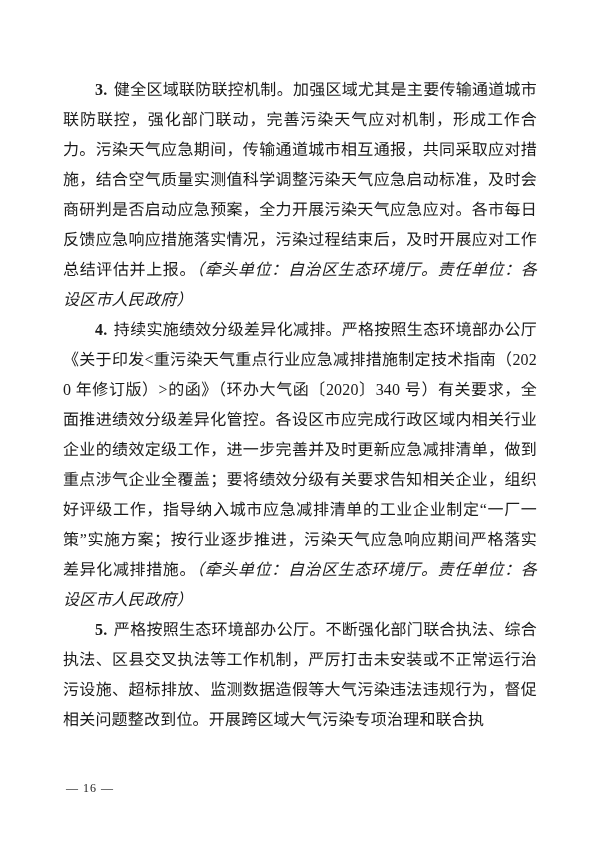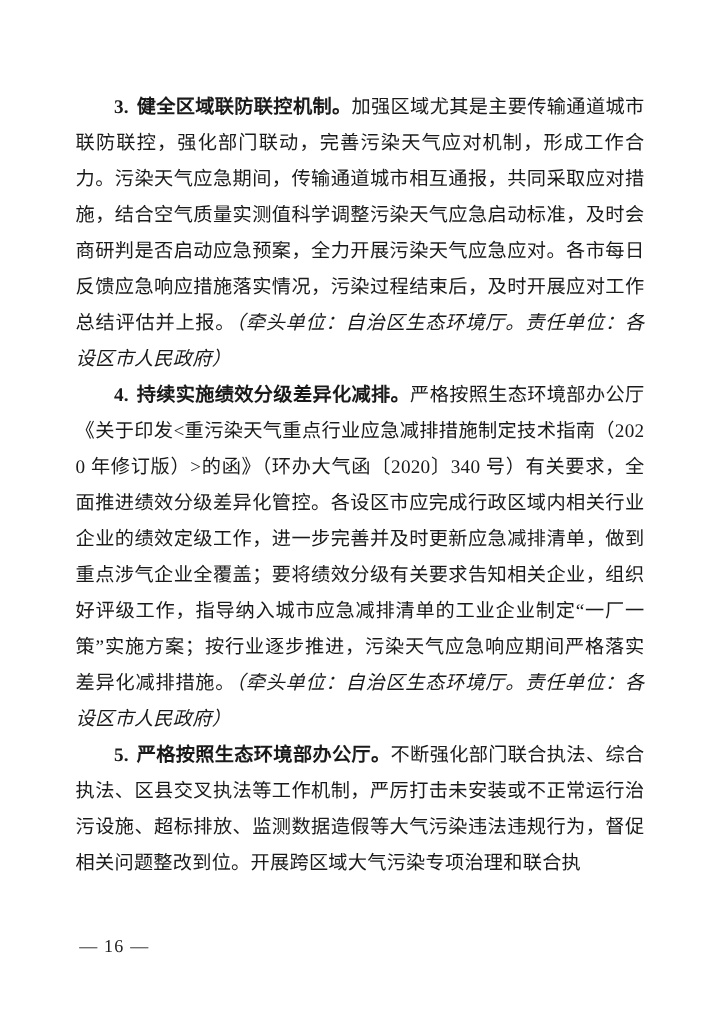--- a/index.html
+++ b/index.html
@@ -25,35 +25,35 @@
   .para {
     margin: 0;
     font-size: 16px;
     line-height: 30px;
     text-align: justify;
     text-indent: 2em;
     letter-spacing: 0.2px;
     word-break: break-all;
   }
   .para-head {
-    font-weight: 700;
+    font-weight: 400;
   }
   .para-num {
     font-weight: 700;
     margin-right: 0.4em;
   }
   .annotation {
     font-style: italic;
     font-family: "Liberation Serif", "DejaVu Serif", serif;
   }
   .page-number {
     position: absolute;
     left: 66px;
     top: 781px;
-    font-size: 15px;
+    font-size: 12px;
     letter-spacing: 1px;
     color: #222;
   }
 </style>
 </head>
 <body>
 
 <div class="page">
   <div class="content">
 

